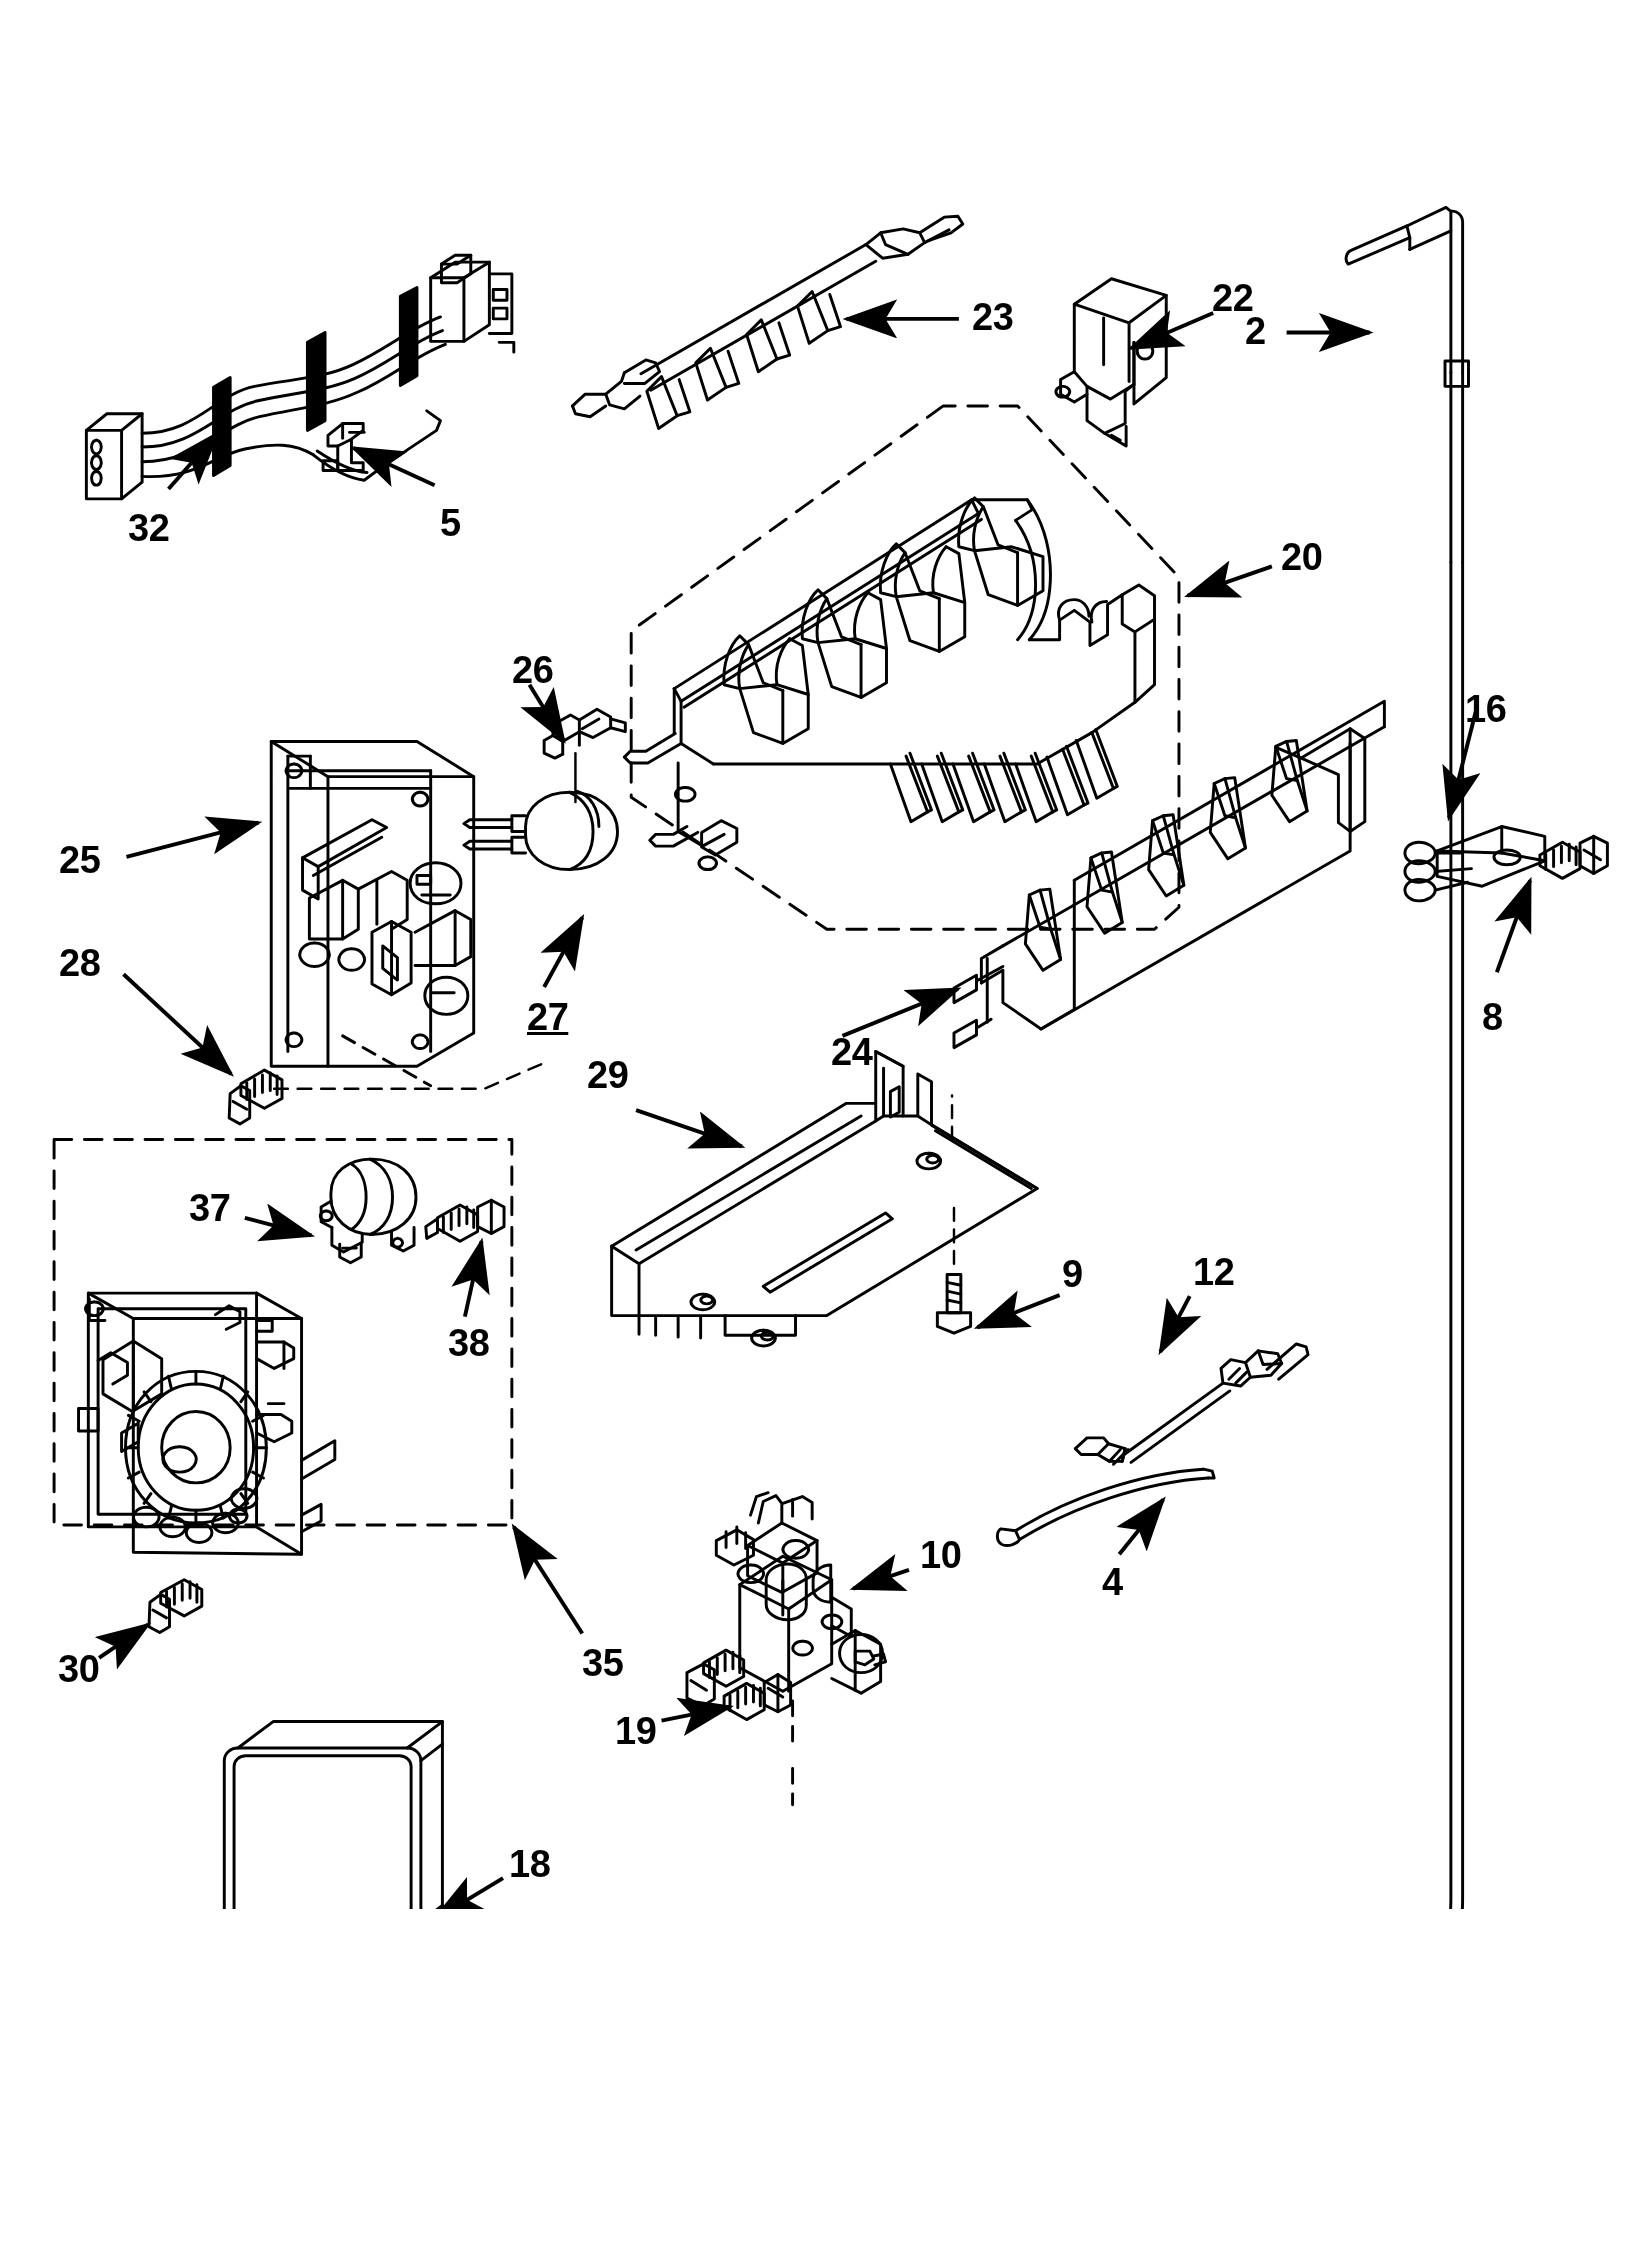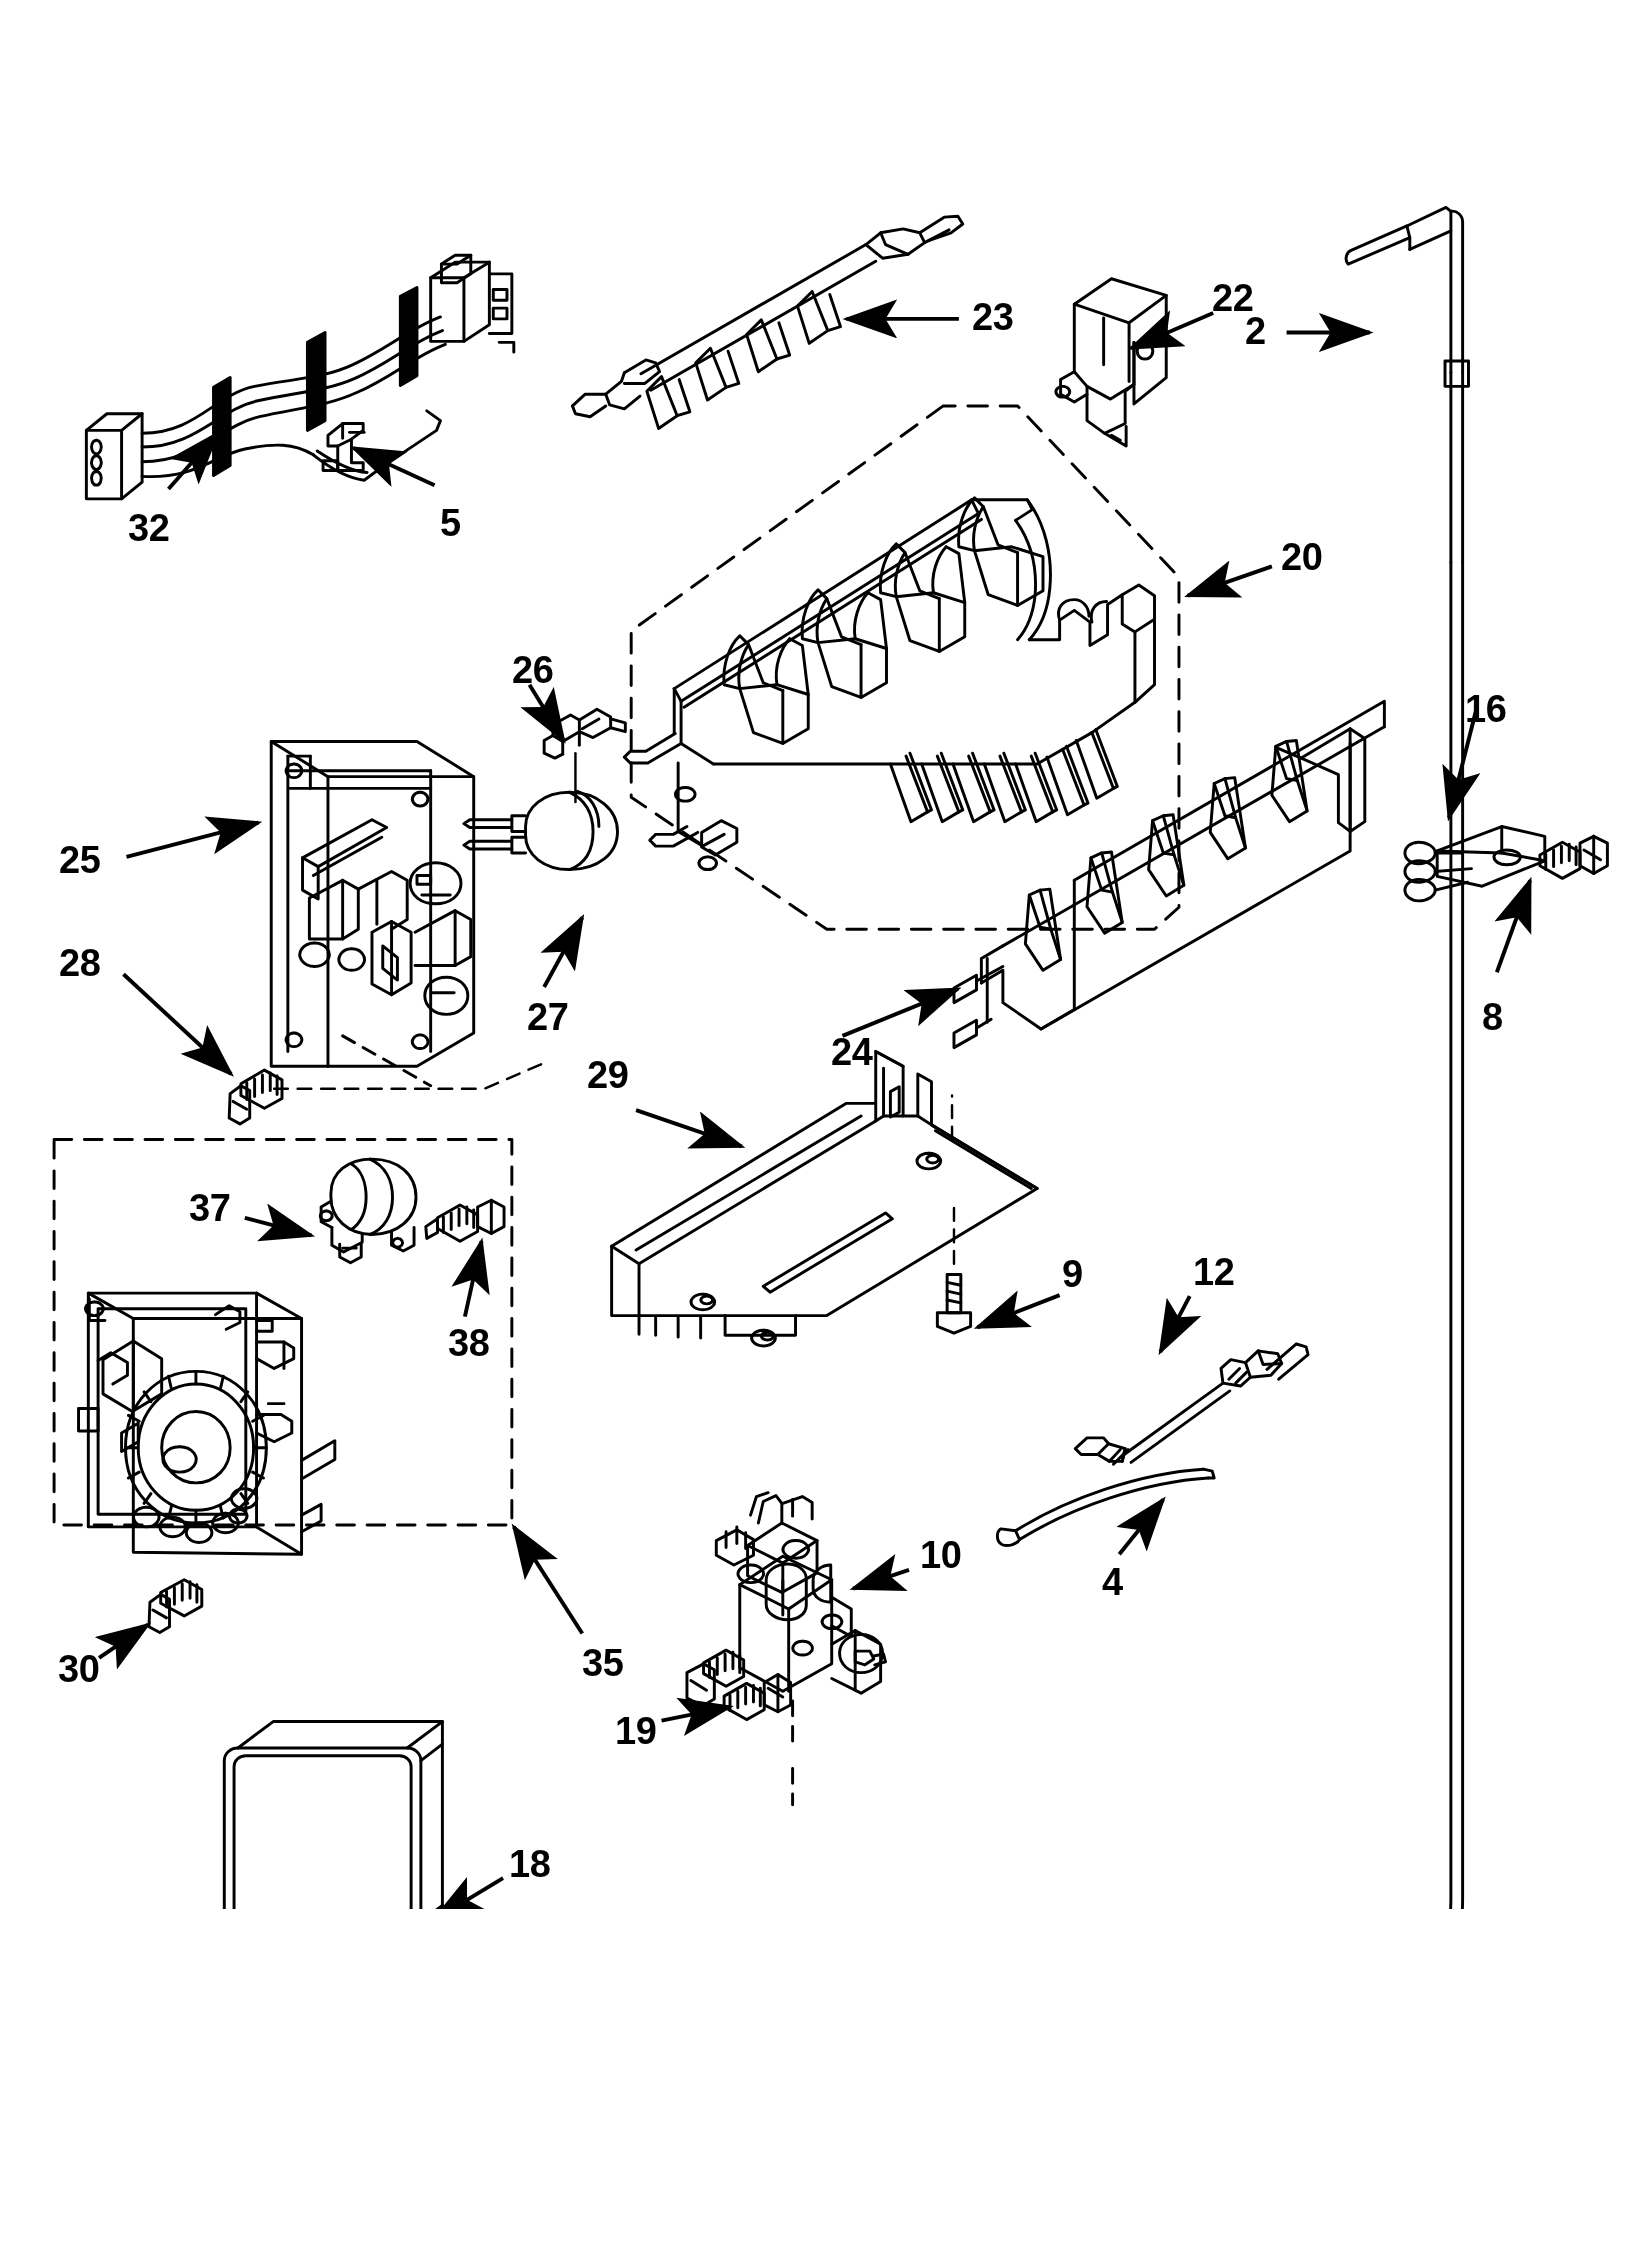--- a/index.html
+++ b/index.html
@@ -527,21 +527,21 @@
   <div class="callout" style="left:1212px;top:279px;">22</div>
   <div class="callout" style="left:1245px;top:312px;">2</div>
   <div class="callout" style="left:1281px;top:538px;">20</div>
   <div class="callout" style="left:1465px;top:674px;margin-top:16px;">16</div>
   <div class="callout" style="left:1482px;top:998px;">8</div>
   <div class="callout" style="left:440px;top:504px;">5</div>
   <div class="callout" style="left:128px;top:509px;">32</div>
   <div class="callout" style="left:512px;top:651px;">26</div>
   <div class="callout" style="left:59px;top:841px;">25</div>
   <div class="callout" style="left:59px;top:944px;">28</div>
-  <div class="callout" style="left:527px;top:998px;">27</div>
+  <div class="callout" style="left:527px;top:998px;text-decoration:underline;">27</div>
   <div class="callout" style="left:831px;top:1033px;text-align:right;">24</div>
   <div class="callout" style="left:587px;top:1056px;text-align:right;">29</div>
   <div class="callout" style="left:1062px;top:1255px;">9</div>
   <div class="callout" style="left:1193px;top:1253px;">12</div>
   <div class="callout" style="left:189px;top:1189px;text-align:right;">37</div>
   <div class="callout" style="left:448px;top:1324px;">38</div>
   <div class="callout" style="left:1102px;top:1563px;">4</div>
   <div class="callout" style="left:920px;top:1536px;">10</div>
   <div class="callout" style="left:58px;top:1650px;">30</div>
   <div class="callout" style="left:582px;top:1644px;">35</div>

